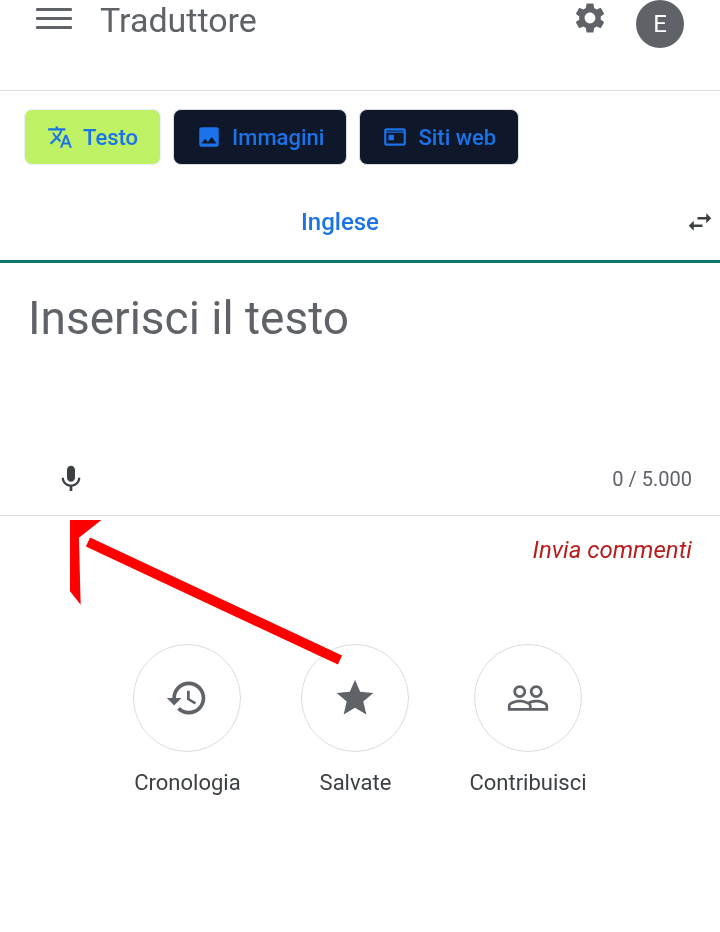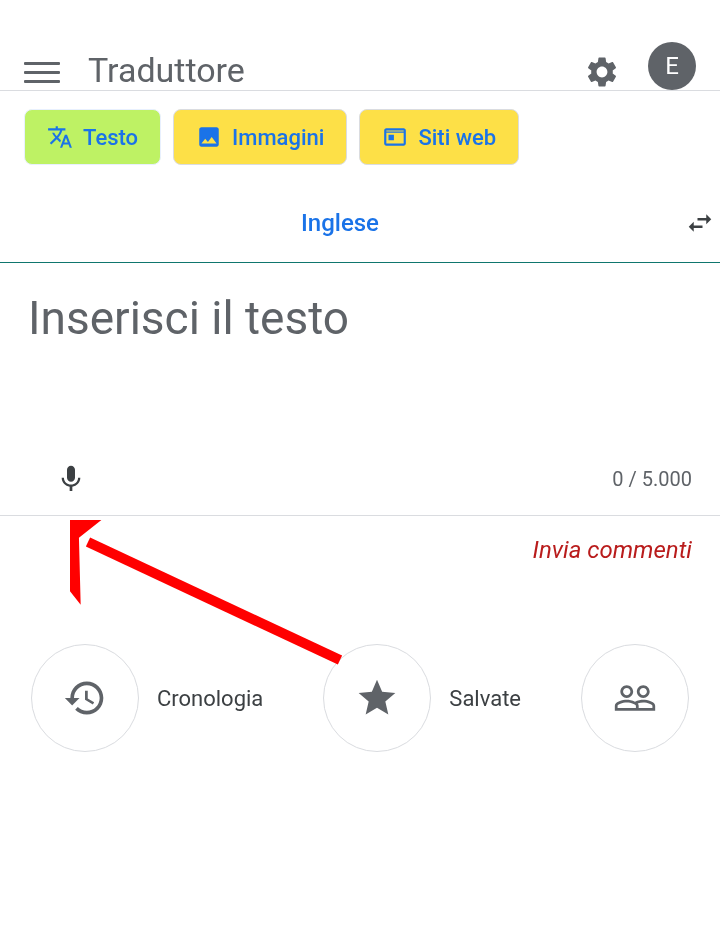--- a/index.html
+++ b/index.html
@@ -8,23 +8,23 @@
       background: #fff;
       width: 720px;
       height: 932px;
       overflow: hidden;
       position: relative;
     }
 
     
     .header {
       display: flex;
-      align-items: flex-end;
+      align-items: flex-start;
       height: 90px;
-      padding: 0 24px;
+      padding: 0 36px;
     }
     .menu-icon {
       width: 36px;
       height: 36px;
       display: flex;
       flex-direction: column;
       justify-content: center;
       gap: 6px;
       cursor: pointer;
     }
@@ -76,40 +76,40 @@
       display: flex;
       align-items: center;
       gap: 10px;
       padding: 14px 22px;
       border: 1px solid #dadce0;
       border-radius: 8px;
       font-size: 22px;
       font-weight: 500;
       color: #1a73e8;
       cursor: pointer;
-      background: #fde047;
+      background: #0f172a;
     }
     .tab.active {
       background: #bef264;
       border-color: #e8f0fe;
     }
     .tab-icon {
       width: 26px;
       height: 26px;
       display: flex;
       align-items: center;
       justify-content: center;
     }
 
     
     .lang-bar {
       display: flex;
       align-items: center;
       height: 80px;
-      border-bottom: 1px solid #0f766e;
+      border-bottom: 3px solid #0f766e;
     }
     .lang-btn {
       flex: 1;
       text-align: center;
       font-size: 24px;
       font-weight: 500;
       color: #1a73e8;
       cursor: pointer;
     }
     .swap-icon {
@@ -162,21 +162,21 @@
 
     
     .bottom-actions {
       display: flex;
       justify-content: center;
       gap: 60px;
       margin-top: 80px;
     }
     .action-item {
       display: flex;
-      flex-direction: row;
+      flex-direction: column;
       align-items: center;
       gap: 18px;
       cursor: pointer;
     }
     .action-circle {
       width: 108px;
       height: 108px;
       border: 1px solid #dadce0;
       border-radius: 50%;
       display: flex;
@@ -287,20 +287,21 @@
         </svg>
     </div>
     <div class="action-label">Salvate</div>
   </div>
   <div class="action-item">
     <div class="action-circle">
       <svg viewBox="0 0 24 24" width="44" height="44" fill="#5f6368">
           <path d="M16.5 13c-1.2 0-3.07.34-4.5 1-1.43-.67-3.3-1-4.5-1C5.33 13 1 14.08 1 16.25V19h22v-2.75c0-2.17-4.33-3.25-6.5-3.25zm-4 4.5h-10v-1.25c0-.54 2.56-1.75 5-1.75s5 1.21 5 1.75v1.25zm9 0H14v-1.25c0-.46-.2-.86-.52-1.22.88-.3 1.96-.53 3.02-.53 2.44 0 5 1.21 5 1.75v1.25zM7.5 12c1.93 0 3.5-1.57 3.5-3.5S9.43 5 7.5 5 4 6.57 4 8.5 5.57 12 7.5 12zm0-5.5c1.1 0 2 .9 2 2s-.9 2-2 2-2-.9-2-2 .9-2 2-2zm9 5.5c1.93 0 3.5-1.57 3.5-3.5S18.43 5 16.5 5 13 6.57 13 8.5s1.57 3.5 3.5 3.5zm0-5.5c1.1 0 2 .9 2 2s-.9 2-2 2-2-.9-2-2 .9-2 2-2z"></path>
         </svg>
     </div>
+    <div class="action-label">Contribuisci</div>
   </div>
 </div>
 
 <svg class="arrow-annotation" width="290" height="160" viewBox="0 0 290 160">
   <defs>
     <marker id="arrowhead" markerWidth="12" markerHeight="12" refX="2" refY="6" orient="auto">
       <path d="M0,0 L12,6 L0,12 L3,6 z" fill="red"></path>
     </marker>
   </defs>
   <line x1="270" y1="140" x2="18" y2="22" stroke="red" stroke-width="10" marker-end="url(#arrowhead)"></line>

